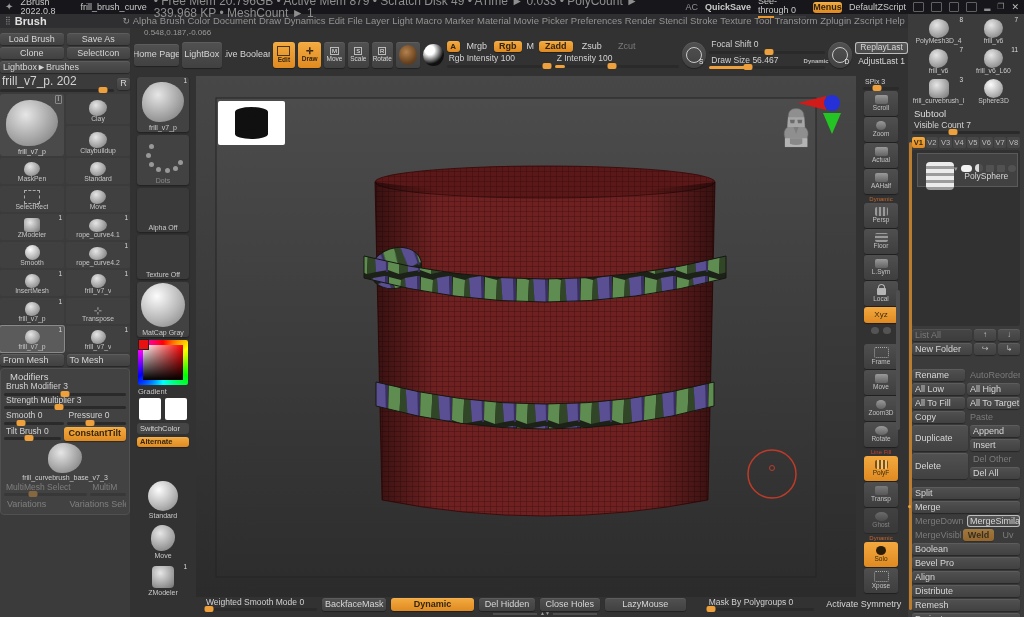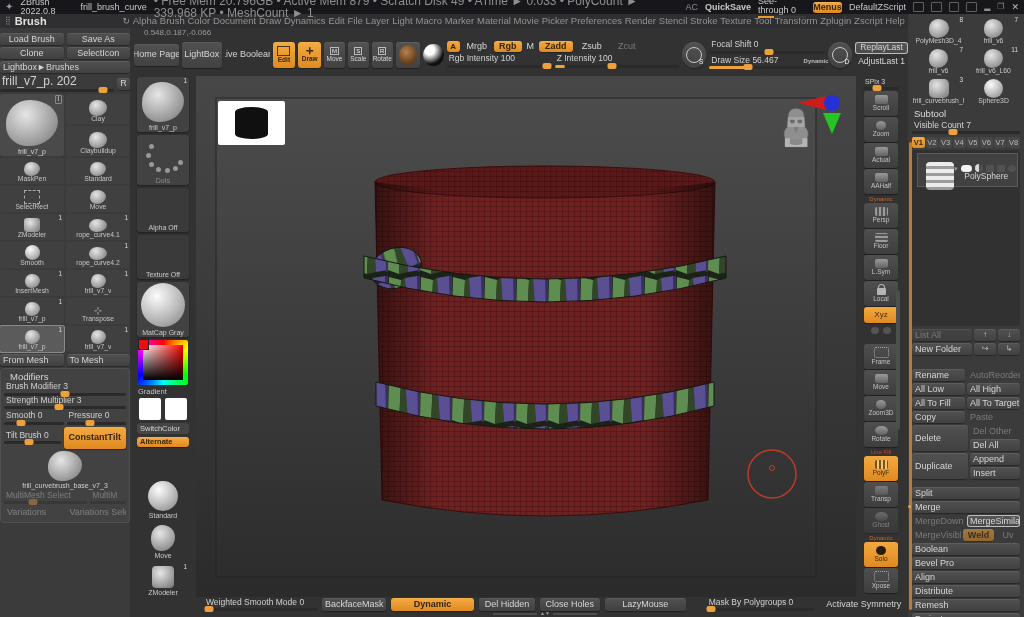--- a/index.html
+++ b/index.html
@@ -379,21 +379,21 @@
           </div>
       </div>
     </div>
     <div class="r2" style="align-items:center">
       <div class="sl" style="flex:1">
         <span class="lab">Tilt Brush 0</span>
         <div class="trk">
             <i class="hd" style="left:45%"></i>
           </div>
       </div>
-      <div class="b o" style="flex:1;height:22px">ConstantTilt</div>
+      <div class="b o" style="flex:1;height:14px">ConstantTilt</div>
     </div>
     <div style="display:flex;flex-direction:column;align-items:center;margin:2px 0">
       <span class="blob" style="width:34px;height:30px"></span>
       <span style="font-size:7px;color:#cfcfcf;margin-top:1px;white-space:nowrap">frill_curvebrush_base_v7_3</span>
     </div>
     <div class="r2 dimsl">
       <div class="sl" style="flex:1.4">
         <span class="lab">MultiMesh Select</span>
         <div class="trk">
             <i class="hd" style="left:35%"></i>
@@ -707,31 +707,31 @@
     </div>
     <div style="display:flex;gap:2px">
       <div class="b" style="flex:1;justify-content:flex-start">All To Fill</div>
       <div class="b" style="flex:1;justify-content:flex-start">All To Target</div>
     </div>
     <div style="display:flex;gap:2px">
       <div class="b" style="flex:1;justify-content:flex-start">Copy</div>
       <div class="b dim flat" style="flex:1;justify-content:flex-start">Paste</div>
     </div>
     <div style="display:flex;gap:2px">
+      <div class="b" style="flex:1;height:26px;justify-content:flex-start">Duplicate</div>
+      <div style="flex:1;display:flex;flex-direction:column;gap:2px">
+        <div class="b" style="justify-content:flex-start">Append</div>
+        <div class="b" style="justify-content:flex-start">Insert</div>
+      </div>
+    </div>
+    <div style="display:flex;gap:2px">
       <div class="b" style="flex:1;height:26px;justify-content:flex-start">Delete</div>
       <div style="flex:1;display:flex;flex-direction:column;gap:2px">
         <div class="b dim flat" style="justify-content:flex-start">Del Other</div>
         <div class="b" style="justify-content:flex-start">Del All</div>
-      </div>
-    </div>
-    <div style="display:flex;gap:2px">
-      <div class="b" style="flex:1;height:26px;justify-content:flex-start">Duplicate</div>
-      <div style="flex:1;display:flex;flex-direction:column;gap:2px">
-        <div class="b" style="justify-content:flex-start">Append</div>
-        <div class="b" style="justify-content:flex-start">Insert</div>
       </div>
     </div>
     <div style="height:4px"></div>
     <div class="b" style="justify-content:flex-start">Split</div>
     <div style="position:relative">
       <span class="abs" style="left:-4px;top:4px;width:3px;height:3px;background:#eda03c;border-radius:50%"></span>
       <div class="b" style="justify-content:flex-start">Merge</div>
     </div>
     <div style="display:flex;gap:2px">
       <div class="b dim flat" style="flex:1;justify-content:flex-start">MergeDown</div>

